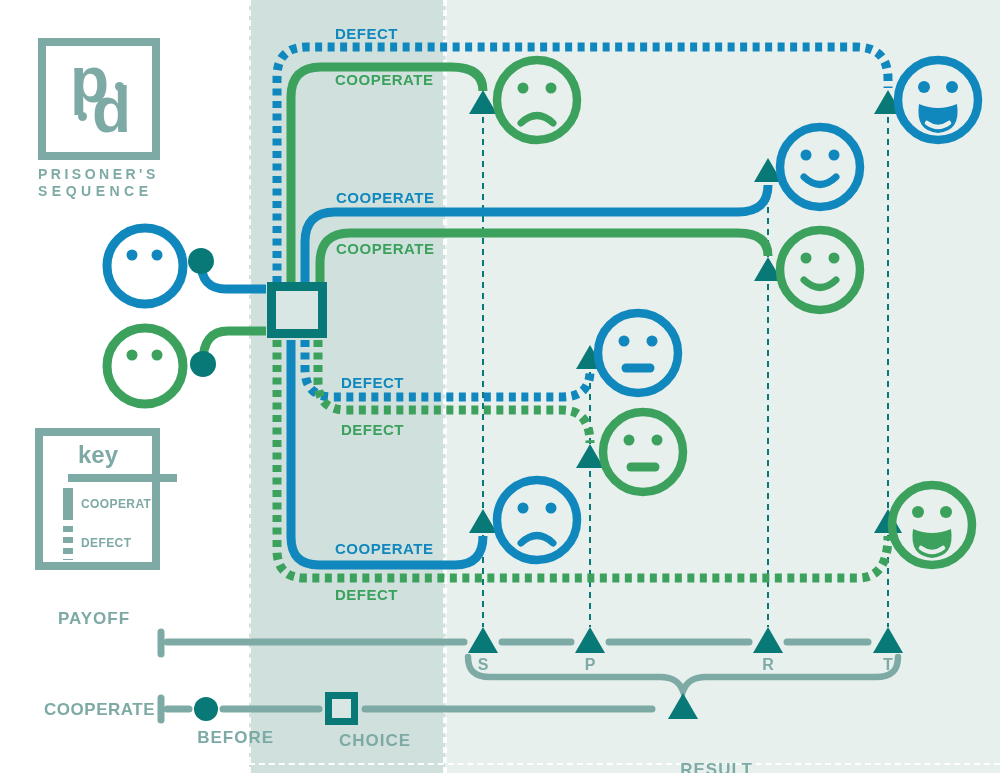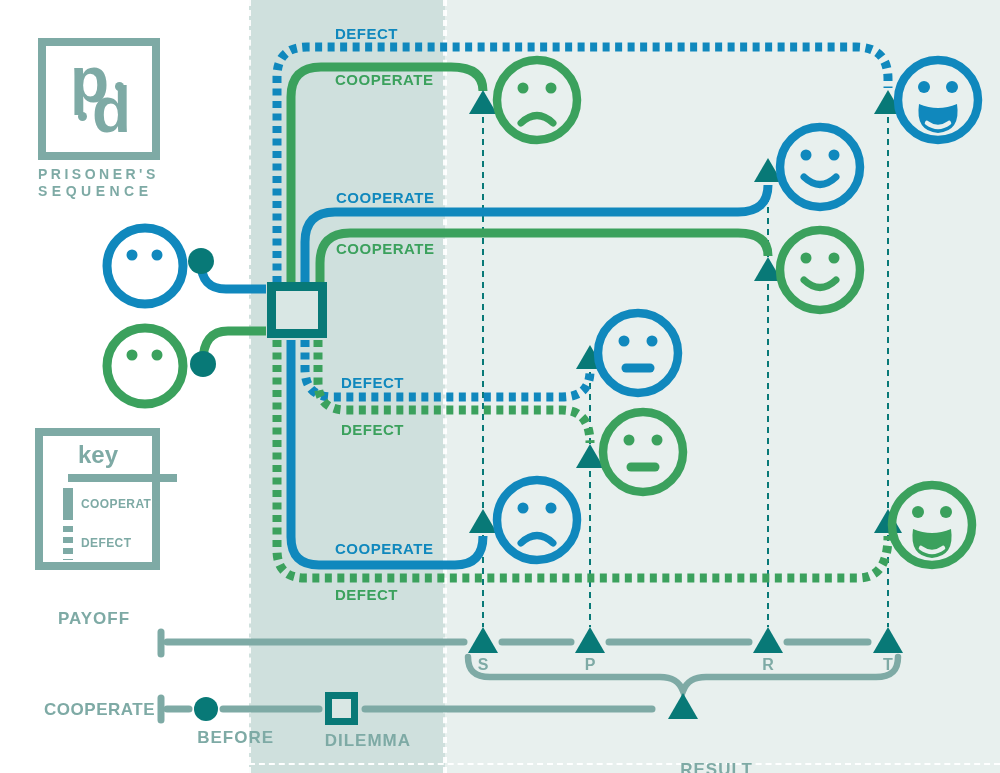--- a/index.html
+++ b/index.html
@@ -200,16 +200,16 @@
   <div class="lbl lbl-green" style="left:335px;top:587px;">DEFECT</div>
 
   <div class="axis-lbl" style="left:40px;top:610px;width:108px;text-align:center;">PAYOFF</div>
   <div class="tick-lbl" style="left:468px;top:657px;">S</div>
   <div class="tick-lbl" style="left:575px;top:657px;">P</div>
   <div class="tick-lbl" style="left:753px;top:657px;">R</div>
   <div class="tick-lbl" style="left:873px;top:657px;">T</div>
 
   <div class="axis-lbl" style="left:40px;top:701px;width:115px;text-align:right;letter-spacing:.5px;">COOPERATE</div>
   <div class="seq-lbl" style="left:134px;top:729px;">BEFORE</div>
-  <div class="seq-lbl" style="left:271px;top:732px;">DILEMMA</div>
+  <div class="seq-lbl" style="left:271px;top:732px;">CHOICE</div>
   <div class="seq-lbl" style="left:613px;top:761px;">RESULT</div>
 
 </div>
 
 </body></html>

